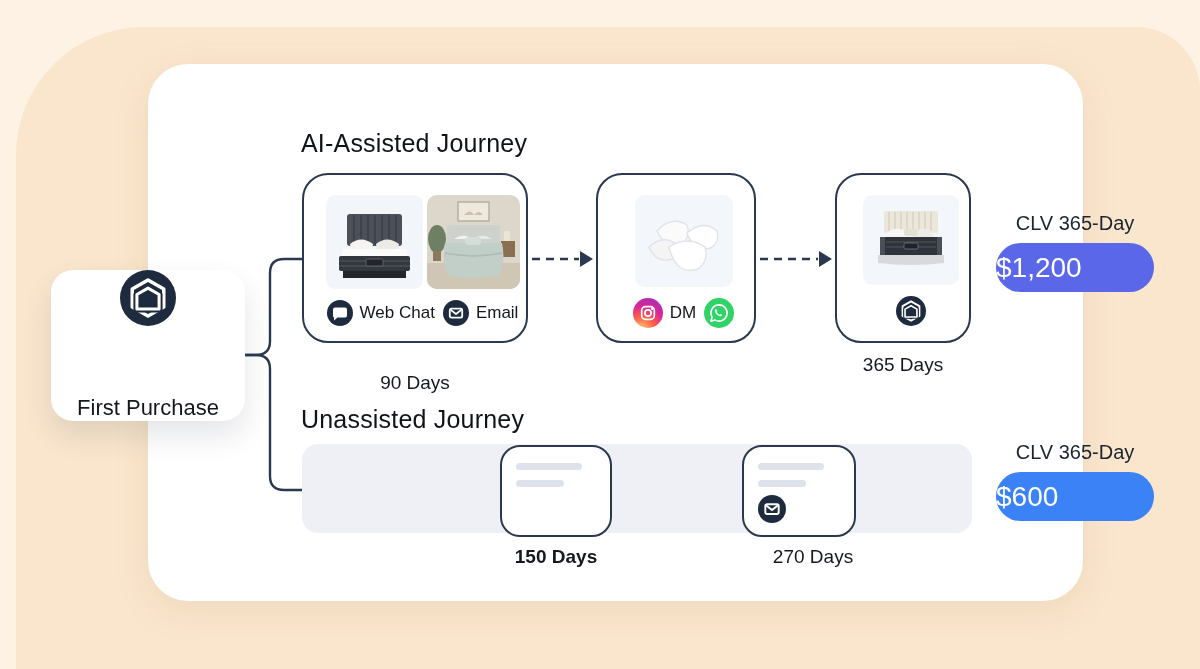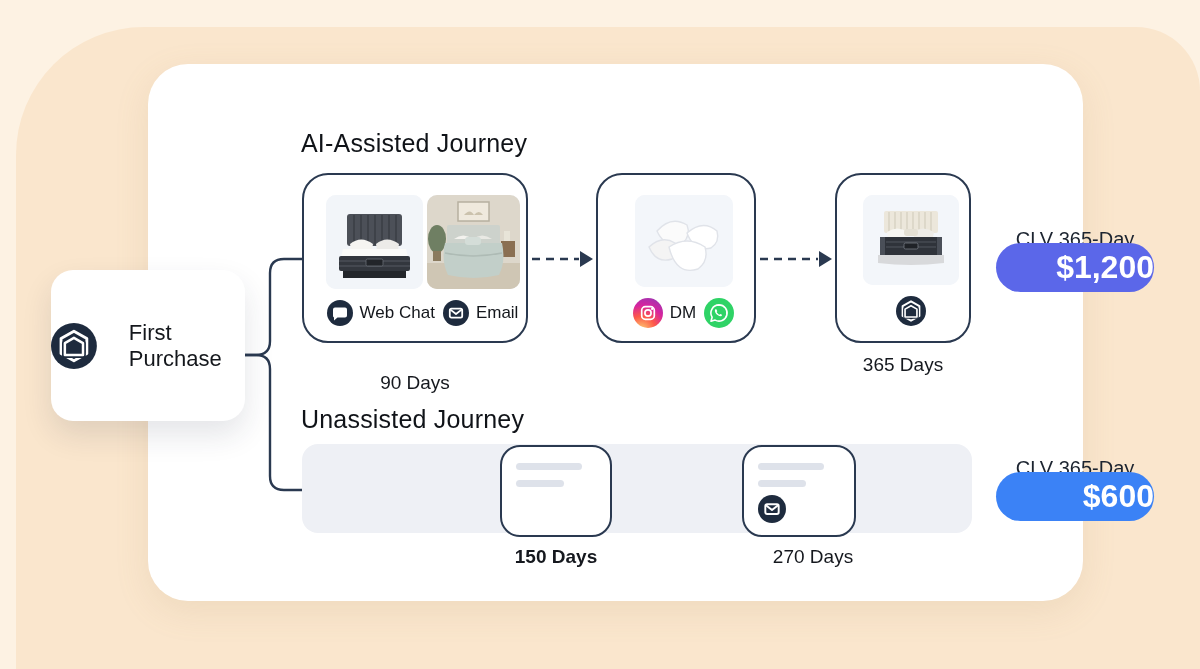--- a/index.html
+++ b/index.html
@@ -22,21 +22,21 @@
     left:148px;top:64px;width:935px;height:537px;
     background:#ffffff;border-radius:40px;
     box-shadow:0 10px 34px rgba(170,140,100,.14);
   }
 
   
   #first-purchase{
     left:51px;top:270px;width:194px;height:151px;
     background:#fff;border-radius:22px;
     box-shadow:0 14px 30px rgba(30,43,62,.12);
-    display:flex;align-items:center;justify-content:flex-start;gap:32px;
+    display:flex;flex-direction:column;align-items:center;justify-content:space-between;gap:32px;
   }
   #first-purchase .logo{width:56px;height:56px;}
   #first-purchase .label{font-size:22px;font-weight:500;color:#14171c;}
 
   
   #connector-svg{left:0;top:0;width:1200px;height:669px;pointer-events:none;}
 
   .journey-title{font-size:25px;font-weight:400;color:#101318;letter-spacing:.2px;}
   #assisted-title{left:301px;top:129px;}
   #unassisted-title{left:301px;top:405px;}
@@ -64,26 +64,26 @@
   .icon30{width:30px;height:30px;display:block;}
 
   .days-label{font-size:19px;color:#15181e;text-align:center;}
   #days1{left:302px;top:372px;width:226px;}
   #days2{left:596px;top:354px;width:160px;}
   #days3{left:835px;top:354px;width:136px;}
   #days4{left:500px;top:546px;width:112px;font-weight:bold;}
   #days5{left:756px;top:546px;width:114px;}
 
   
-  .clv-label{font-size:20px;color:#1c2430;text-align:center;margin-top:16px;}
+  .clv-label{font-size:20px;color:#1c2430;text-align:center;}
   #clv-label-top{left:976px;top:212px;width:198px;}
   #clv-label-bottom{left:976px;top:441px;width:198px;}
   .clv-badge{
-    border-radius:26px;color:#fff;font-weight:700;font-size:32px;
-    display:flex;align-items:center;justify-content:flex-end;
+    border-radius:26px;color:#fff;font-weight:400;font-size:28px;
+    display:flex;align-items:center;justify-content:flex-start;
   }
   #clv-badge-top{left:996px;top:243px;width:158px;height:49px;background:#5b67e9;}
   #clv-badge-bottom{left:996px;top:472px;width:158px;height:49px;background:#3b82f6;}
 
   
   #unassisted-track{
     left:302px;top:444px;width:670px;height:89px;
     background:#eef0f5;border-radius:16px;
   }
   .skeleton-card{

